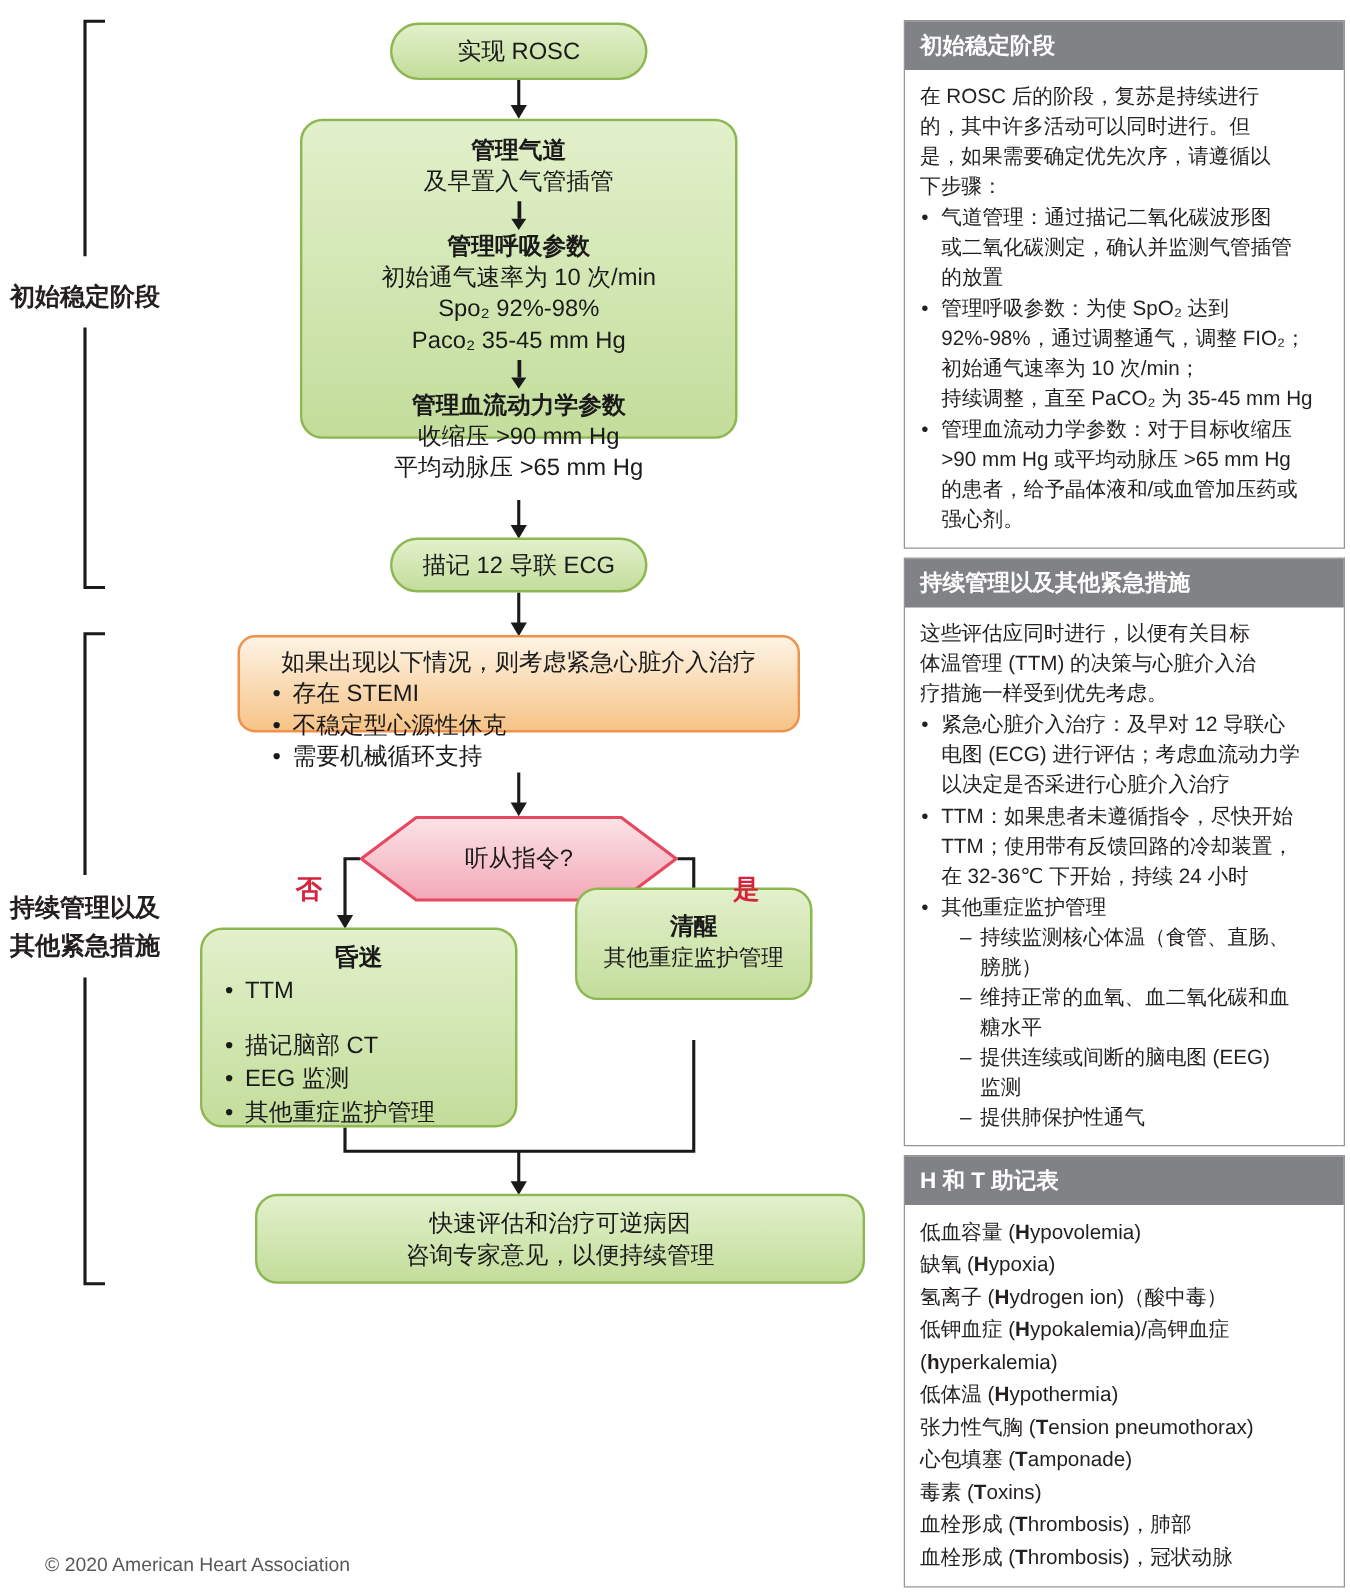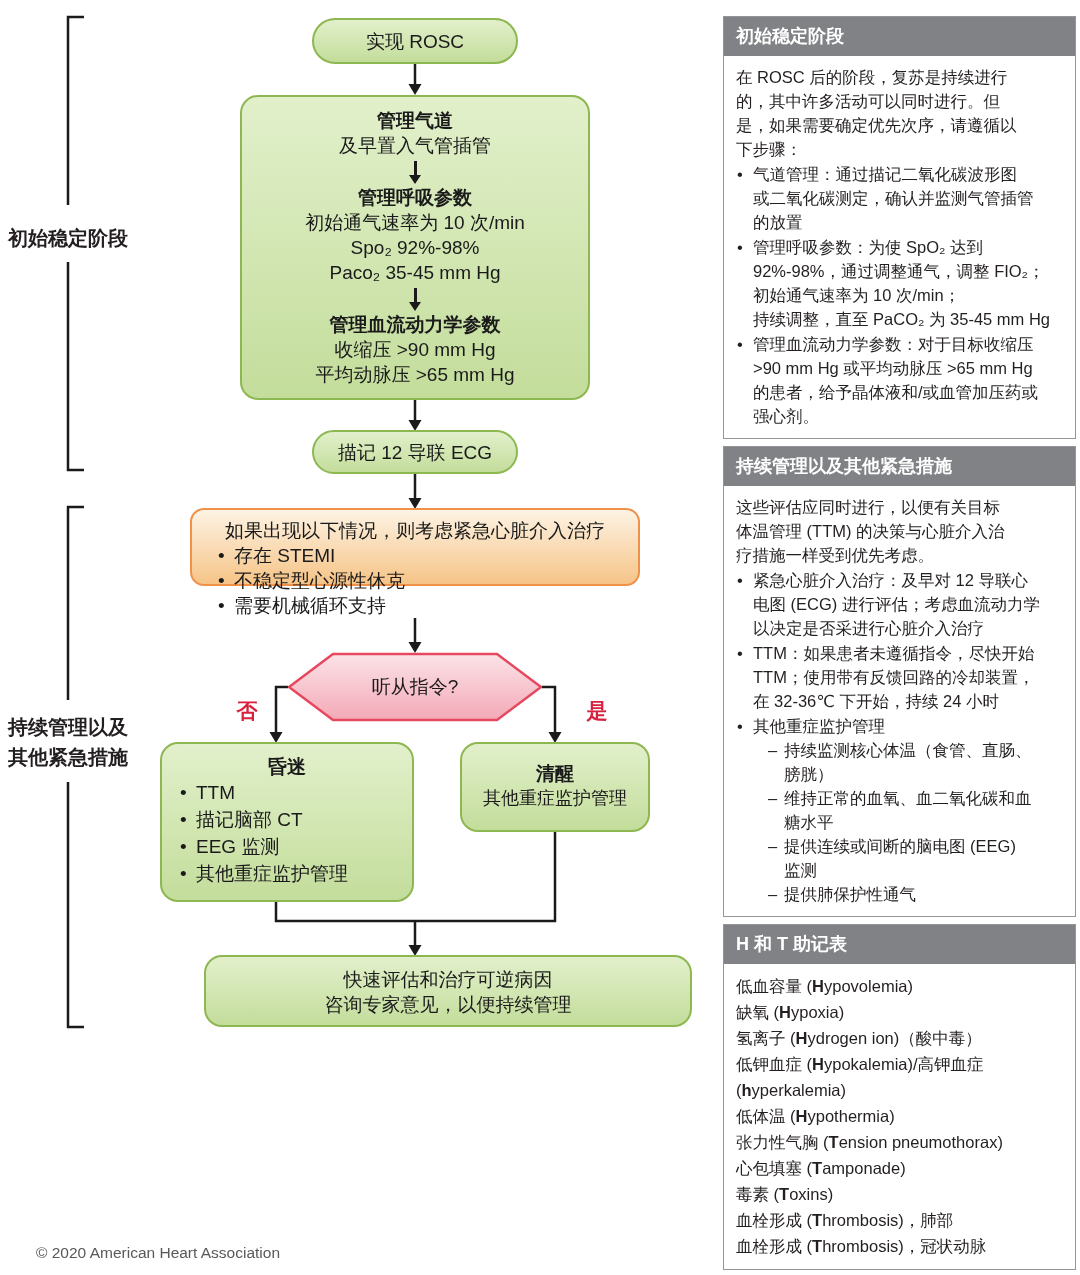--- a/index.html
+++ b/index.html
@@ -85,21 +85,21 @@
 
   <div class="phase-label" style="left:8px;top:712px;width:160px;">
     <div>持续管理以及</div>
     <div>其他紧急措施</div>
   </div>
 
   <div class="node pill" style="left:312px;top:18px;width:206px;height:46px;">
     <span>实现 ROSC</span>
   </div>
 
-  <div class="node big" style="left:240px;top:95px;width:350px;height:305px;">
+  <div class="node big" style="left:240px;top:95px;width:350px;height:256px;">
     <div class="bt">管理气道</div>
     <div>及早置入气管插管</div>
     <div class="mini-arrow"></div>
     <div class="bt">管理呼吸参数</div>
     <div>初始通气速率为 10 次/min</div>
     <div>Spo₂ 92%-98%</div>
     <div>Paco₂ 35-45 mm Hg</div>
     <div class="mini-arrow"></div>
     <div class="bt">管理血流动力学参数</div>
     <div>收缩压 &gt;90 mm Hg</div>
@@ -129,26 +129,26 @@
     </svg>
   </div>
   <div class="hextext" style="left:287px;top:652px;width:256px;height:70px;">听从指令?</div>
 
   <div class="branch" style="left:228px;top:697px;width:38px;">否</div>
   <div class="branch" style="left:578px;top:697px;width:38px;">是</div>
 
   <div class="node" style="left:160px;top:742px;width:254px;height:160px;padding:10px 6px;border-radius:18px;">
     <div class="bt">昏迷</div>
     <div class="fb" style="line-height:27px;"><span>TTM</span></div>
-    <div class="fb" style="line-height:27px;"><span>描记脑部 CT</span></div>
+    <div class="fb" style="line-height:27px;margin-top:17px;"><span>描记脑部 CT</span></div>
     <div class="fb" style="line-height:27px;"><span>EEG 监测</span></div>
     <div class="fb" style="line-height:27px;"><span>其他重症监护管理</span></div>
   </div>
 
-  <div class="node" style="left:460px;top:742px;width:190px;height:90px;padding:17px 4px;border-radius:18px;">
+  <div class="node" style="left:460px;top:710px;width:190px;height:90px;padding:17px 4px;border-radius:18px;">
     <div class="bt">清醒</div>
     <div style="font-size:18px;">其他重症监护管理</div>
   </div>
 
   <div class="node" style="left:172px;top:955px;width:488px;height:72px;padding:10px 8px;border-radius:18px;margin-left:32px;">
     <div>快速评估和治疗可逆病因</div>
     <div>咨询专家意见，以便持续管理</div>
   </div>
 
   <div class="sidebar">

